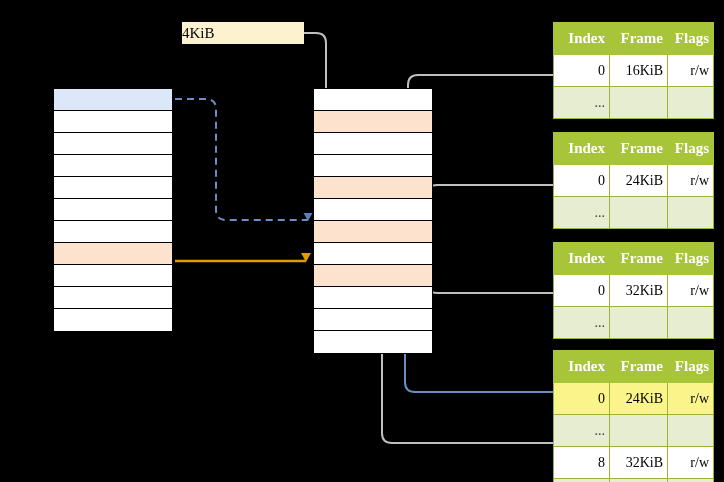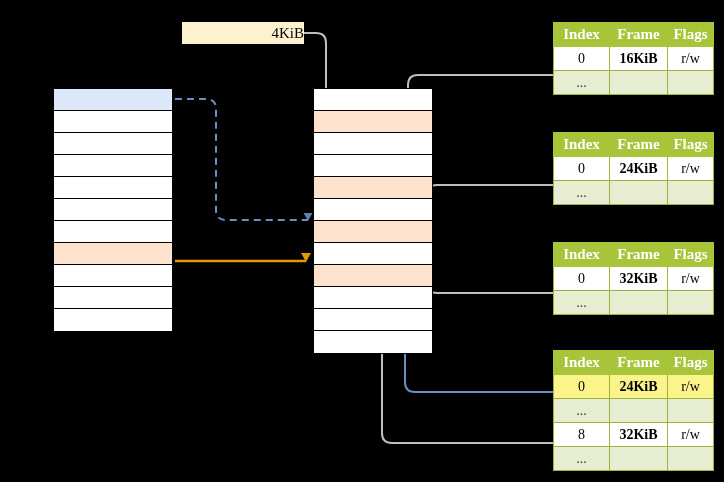--- a/index.html
+++ b/index.html
@@ -40,53 +40,53 @@
   .memrow:last-child { border-bottom: none; }
   .memrow.blue   { background: #dce8fa; }
   .memrow.orange { background: #fde2cd; }
 
   
   .chip {
     position: absolute;
     box-sizing: border-box;
     background: #fdf2d0;
     color: #000000;
-    text-align: right;
+    text-align: left;
     font-size: 15px;
     line-height: 22px;
     height: 22px;
   }
 
   
   .ptable {
     position: absolute;
     box-sizing: border-box;
     border-collapse: collapse;
     background: #ffffff;
     font-size: 14px;
   }
   .ptable td, .ptable th {
     box-sizing: border-box;
     border: 1px solid #9cb33a;
     padding: 1px 4px;
-    height: 24px;
-    text-align: center;
+    height: 32px;
+    text-align: right;
     white-space: nowrap;
     color: #000000;
     font-weight: normal;
   }
   .ptable th {
     background: #a8c439;
     color: #ffffff;
     font-weight: bold;
     font-size: 15px;
     border-color: #a8c439;
   }
   .ptable td.c-index { width: 56px; }
-  .ptable td.c-frame { width: 58px; font-weight: bold; }
+  .ptable td.c-frame { width: 58px; }
   .ptable td.c-flags { width: 46px; margin-left: 36px; }
   .ptable th.c-index { width: 56px; }
   .ptable th.c-frame { width: 58px; }
   .ptable th.c-flags { width: 46px; }
   .ptable tr.ell td {
     background: #e7edd0;
     color: #444444;
   }
   .ptable td.hl {
     background: #fbf48b;

